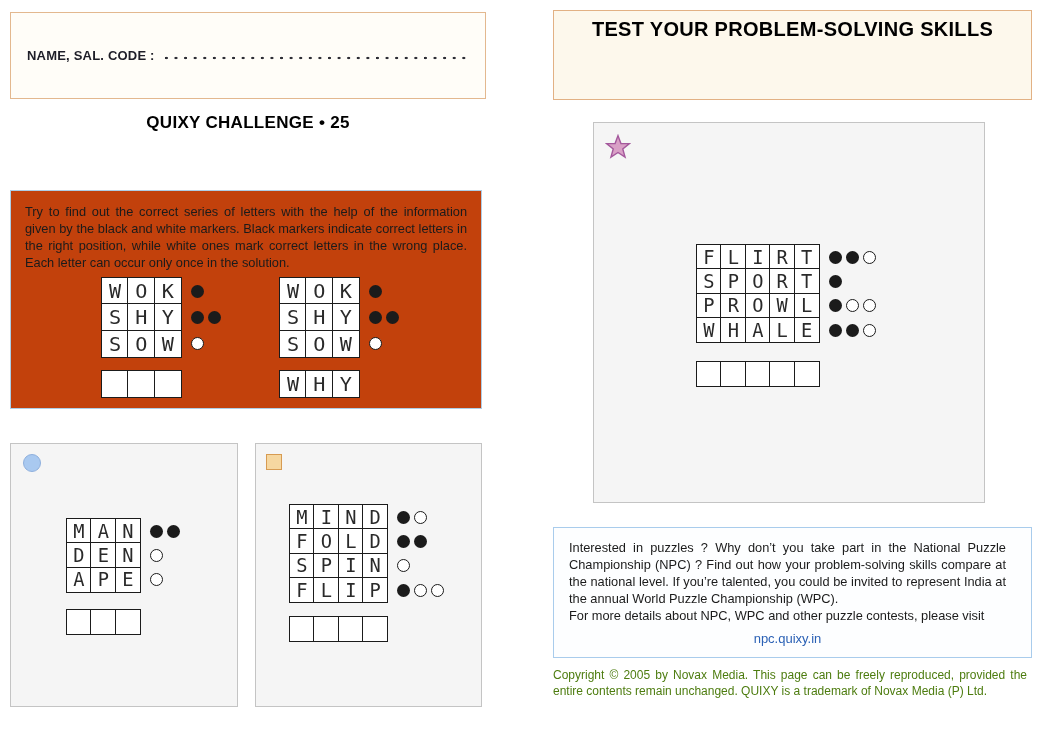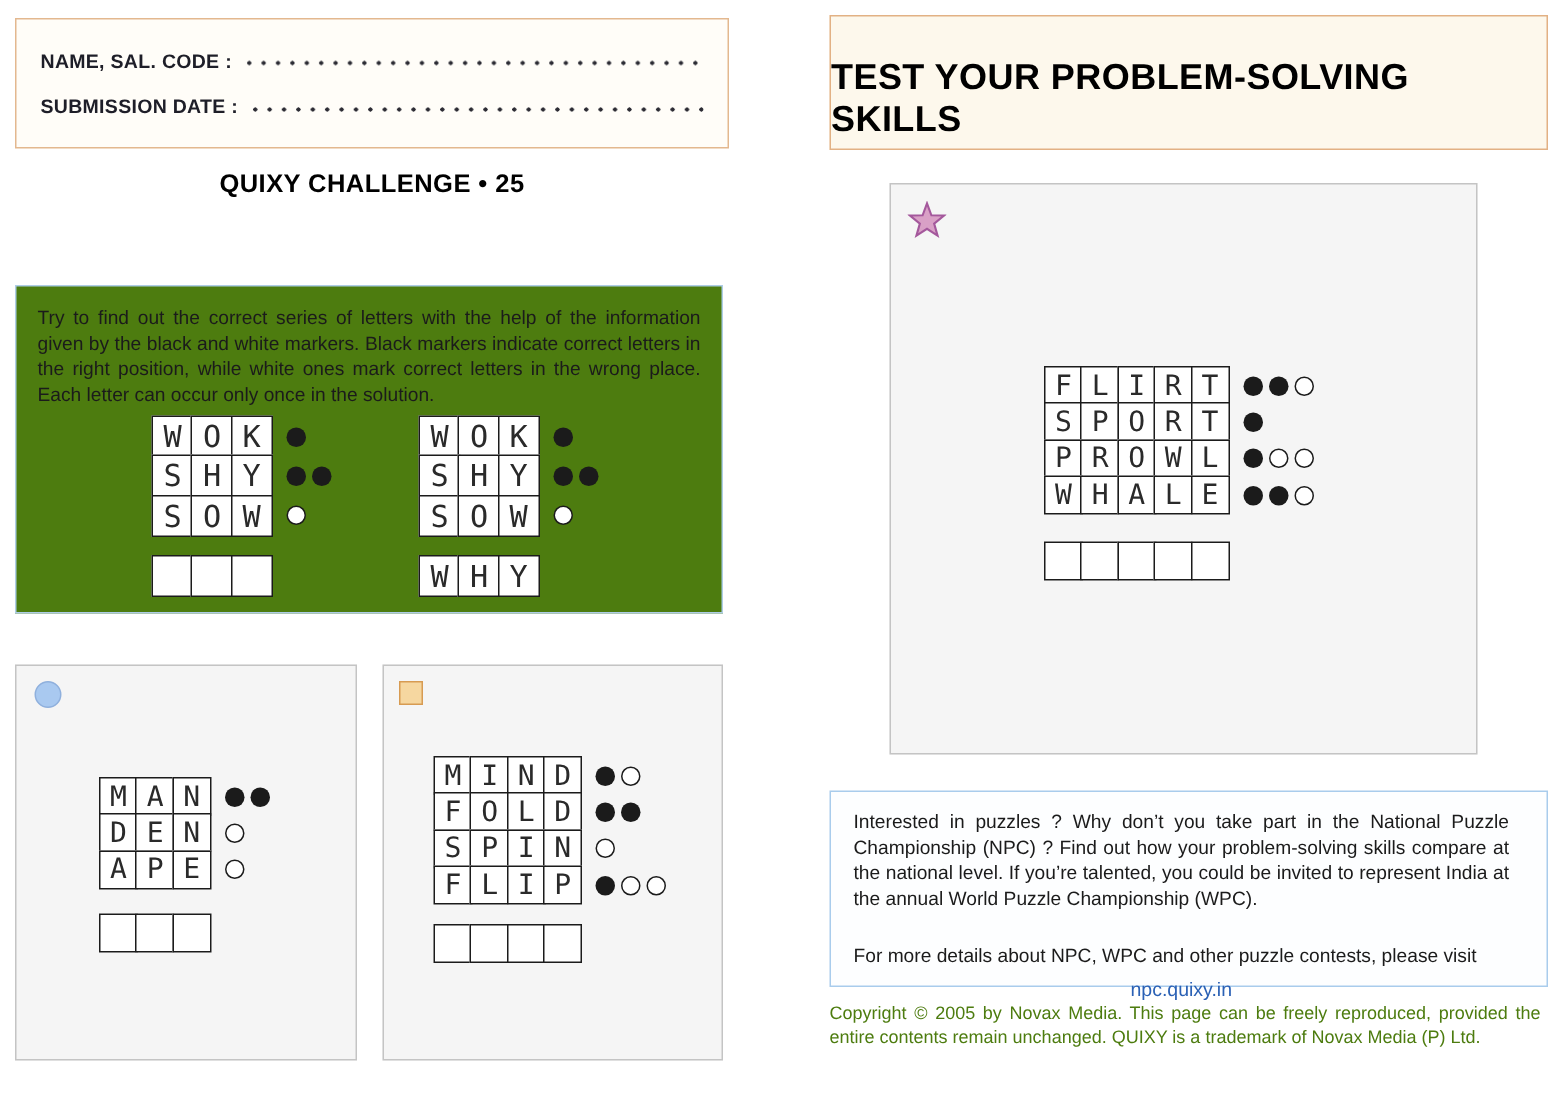--- a/index.html
+++ b/index.html
@@ -30,21 +30,21 @@
     font-size:17px; font-weight:700; color:#000; letter-spacing:.3px;
   }
   .puzzle-title {
     position:absolute; left:0; top:151px; width:496px; text-align:center;
     font-size:21px; font-weight:700; color:#000; letter-spacing:1px;
   }
 
   
   .instruction-box {
     position:absolute; left:10px; top:190px; width:472px; height:219px;
-    border:1px solid #aecde6; background:#4d7c0f; box-sizing:border-box;
+    border:1px solid #aecde6; background:#c2410c; box-sizing:border-box;
   }
   .instruction-text {
     margin:12px 14px 0 14px; font-size:12.8px; line-height:1.34;
     text-align:justify; color:#1b1b1b;
   }
 
   
   .grid-block { position:absolute; --cell:27px; }
   .g-row { display:flex; align-items:center; }
   .g-row + .g-row { margin-top:-1.6px; }
@@ -85,56 +85,52 @@
   .icon-square { width:16px; height:16px; background:#f6d7a0; border:1.5px solid #d79b52; box-sizing:border-box; }
   #beginner-box .level-icon { left:12px; top:10px; }
   #practice-box .level-icon { left:10px; top:10px; }
   #advanced-box .level-icon { left:11px; top:11px; width:26px; height:26px; }
 
   
   #header-box {
     position:absolute; left:553px; top:10px; width:479px; height:90px;
     border:1px solid #e2b184; background:#fdf8ec; box-sizing:border-box;
   }
-  .header-title { text-align:left; margin-top:27px; font-size:24px; font-weight:700; color:#000; letter-spacing:.3px; }
+  .header-title { text-align:center; margin-top:7px; font-size:20px; font-weight:700; color:#000; letter-spacing:.3px; }
   .legend { display:flex; justify-content:space-between; align-items:center; margin:12px 30px 0 28px; }
   .legend-item { display:flex; align-items:center; }
   .legend-item .icon-circle, .legend-item .icon-square, .legend-item svg { margin-right:10px; }
   .legend-label { font-size:13.5px; font-weight:700; color:#111; letter-spacing:.2px; }
 
   
   #info-box {
     position:absolute; left:553px; top:527px; width:479px; height:131px;
     border:1px solid #a9ccec; background:#fdfeff; box-sizing:border-box;
     padding:11px 25px 0 15px;
   }
   #info-box p { margin:0; font-size:12.8px; line-height:1.33; text-align:justify; color:#1b1b1b; }
-  #info-box p + p { margin-top:21px; }
+  #info-box p + p { margin-top:0; }
   .npc-link { text-align:center; margin-top:7px; font-size:13px; color:#2b61b5; cursor:pointer; }
 
   
   #copyright {
     position:absolute; left:553px; top:668px; width:474px;
     font-size:12px; line-height:1.3; text-align:justify; color:#4d7c0f;
   }
 </style>
 </head>
 <body>
 
 <div class="page">
 
   <div class="form-box">
     <div class="form-row">
       <span class="form-label">NAME, SAL. CODE :</span>
       <span class="dots"></span>
     </div>
-    <div class="form-row">
-      <span class="form-label">SUBMISSION DATE :</span>
-      <span class="dots"></span>
-    </div>
   </div>
 
   <div class="challenge-title">QUIXY CHALLENGE • 25</div>
 
   <div class="instruction-box">
     <p class="instruction-text">Try to find out the correct series of letters with the help of the information given by the black and white markers. Black markers indicate correct letters in the right position, while white ones mark correct letters in the wrong place. Each letter can occur only once in the solution.</p>
     <div class="grid-block" id="ex1">
         <div class="g-row">
           <div class="g-cells">
             <span class="g-cell">W</span>

